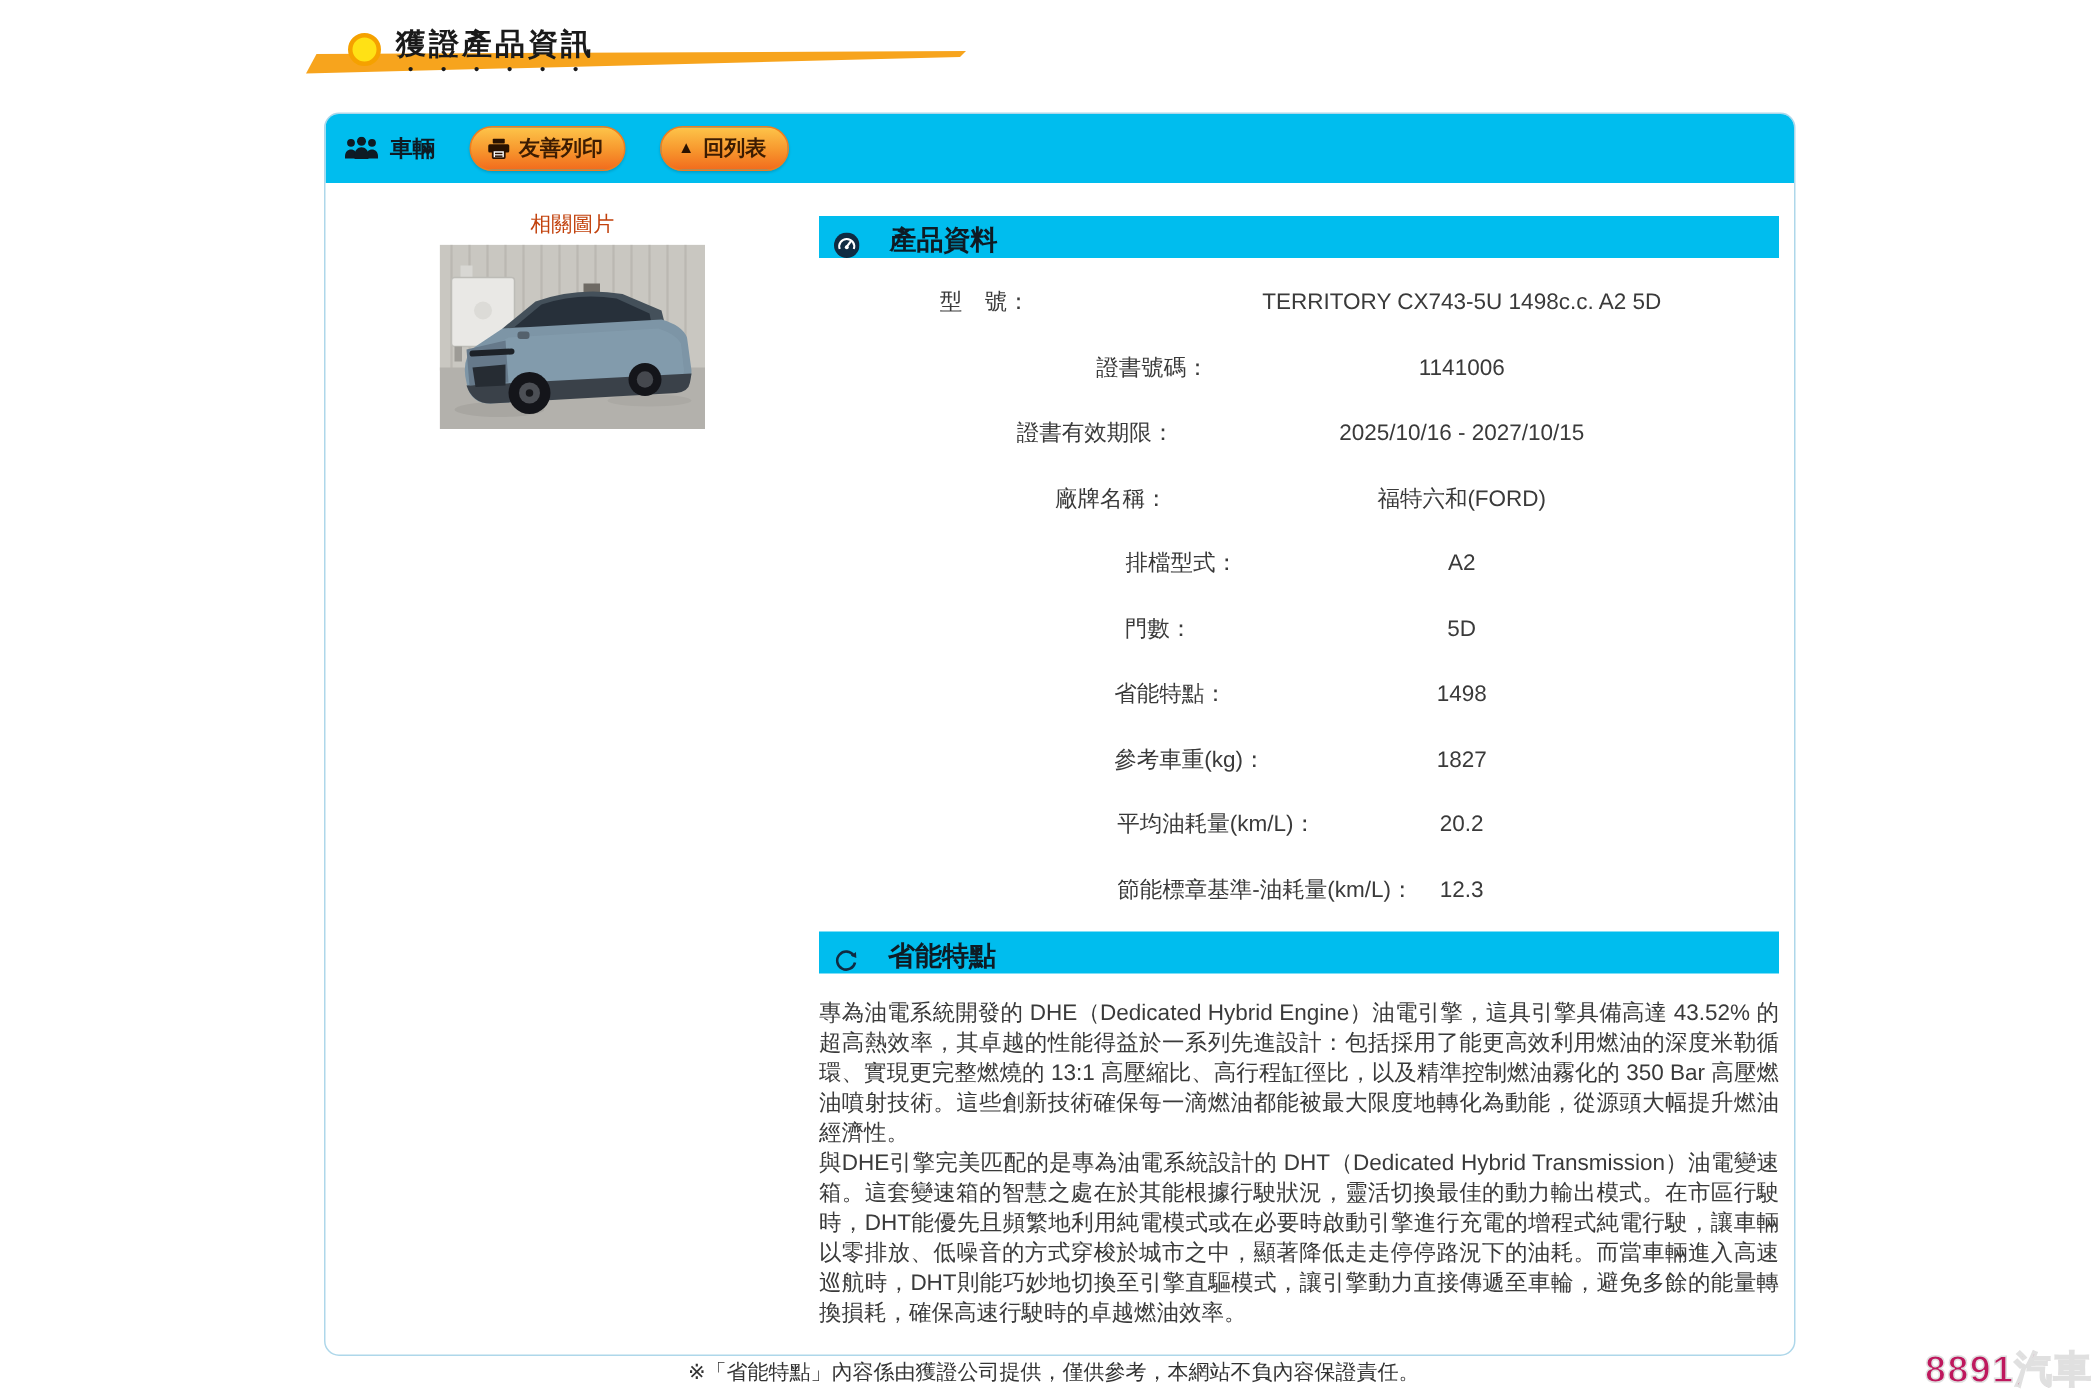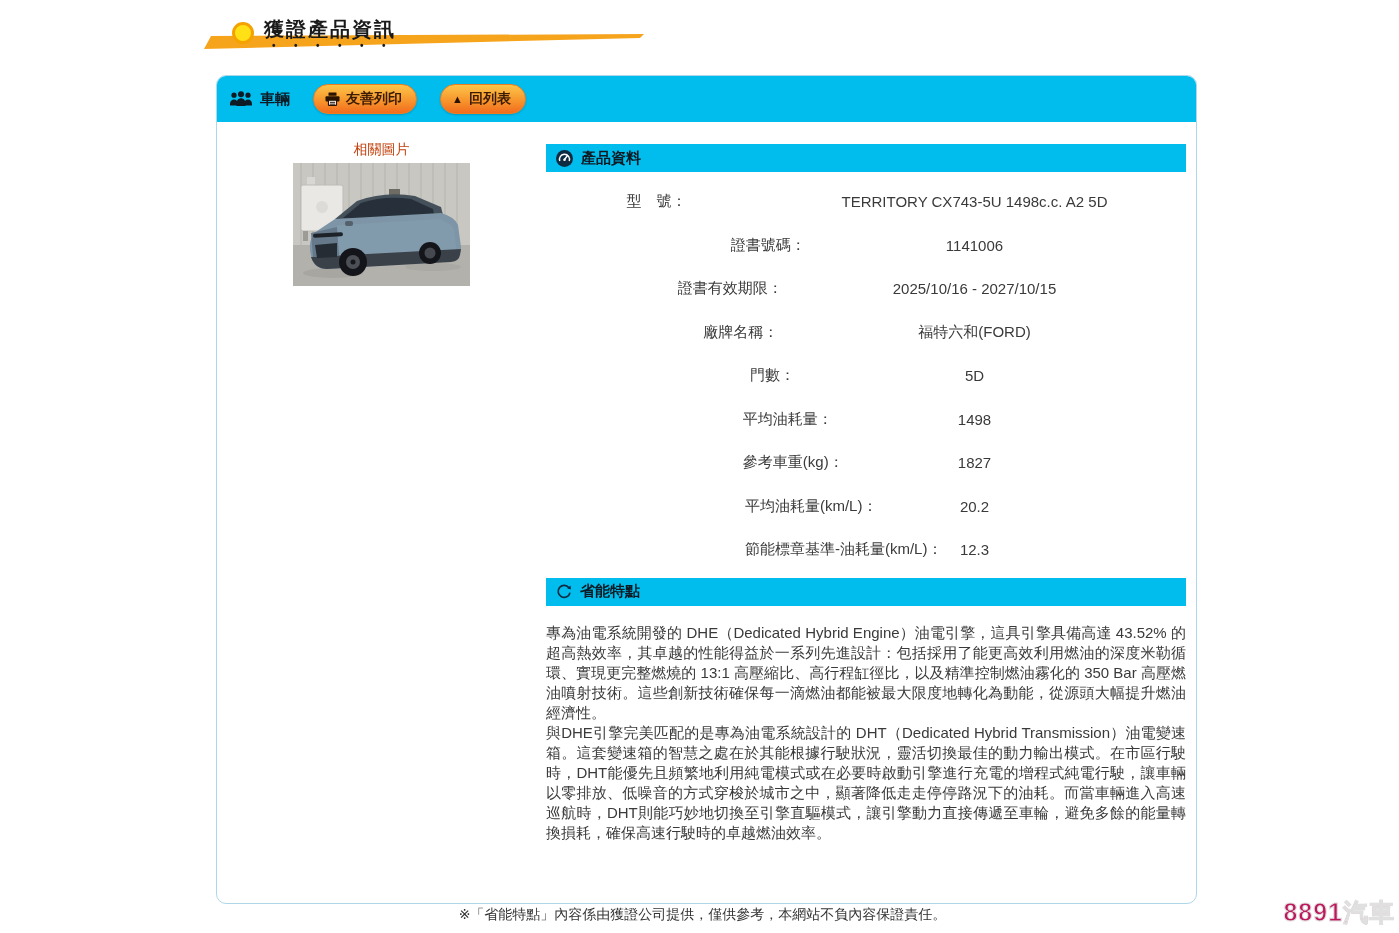--- a/index.html
+++ b/index.html
@@ -33,22 +33,22 @@
 
   .content { position:relative; width:100%; height:783px; }
 
   
   .photo-col { position:absolute; left:0; top:19px; width:329px; text-align:center; }
   .photo-caption { font-size:14px; color:#c2410c; margin-bottom:4px; }
   .photo-frame { width:177px; height:123px; margin:0 auto; overflow:hidden; }
 
   
   .info-col { position:absolute; left:329px; top:22px; width:640px; }
-  .section-bar { height:28px; background:#00bdee; display:flex; align-items:center;
-    gap:8px; padding:0 10px; font-size:15px; font-weight:bold; color:#0e1b24; }
+  .section-bar { height:28px; background:#00bdee; display:flex; align-items:flex-end;
+    gap:20px; padding:0 10px; font-size:18px; font-weight:bold; color:#0e1b24; }
   .fields { margin-top:8px; }
   .row { height:43.5px; display:flex; align-items:center; padding-left:2px;justify-content:center; }
   .lbl { width:215px; flex-shrink:0; font-size:15px; color:#3a3a3a; white-space:nowrap; }
   .val { font-size:15px; color:#3a3a3a; }
   .features-bar { margin-top:6px; }
   .paras { margin-top:17px; }
   .paras p { font-size:15px; line-height:20px; color:#3a3a3a; text-align:justify; }
 
   
   .footer-note { position:absolute; left:6px; right:0; top:906px; text-align:center;
@@ -189,25 +189,29 @@
           </div>
           <div class="row">
             <span class="lbl">證書有效期限：</span>
             <span class="val">2025/10/16 - 2027/10/15</span>
           </div>
           <div class="row">
             <span class="lbl">廠牌名稱：</span>
             <span class="val">福特六和(FORD)</span>
           </div>
           <div class="row">
+            <span class="lbl">排檔型式：</span>
+            <span class="val">A2</span>
+          </div>
+          <div class="row">
             <span class="lbl">門數：</span>
             <span class="val">5D</span>
           </div>
           <div class="row">
-            <span class="lbl">平均油耗量：</span>
+            <span class="lbl">省能特點：</span>
             <span class="val">1498</span>
           </div>
           <div class="row">
             <span class="lbl">參考車重(kg)：</span>
             <span class="val">1827</span>
           </div>
           <div class="row">
             <span class="lbl">平均油耗量(km/L)：</span>
             <span class="val">20.2</span>
           </div>

